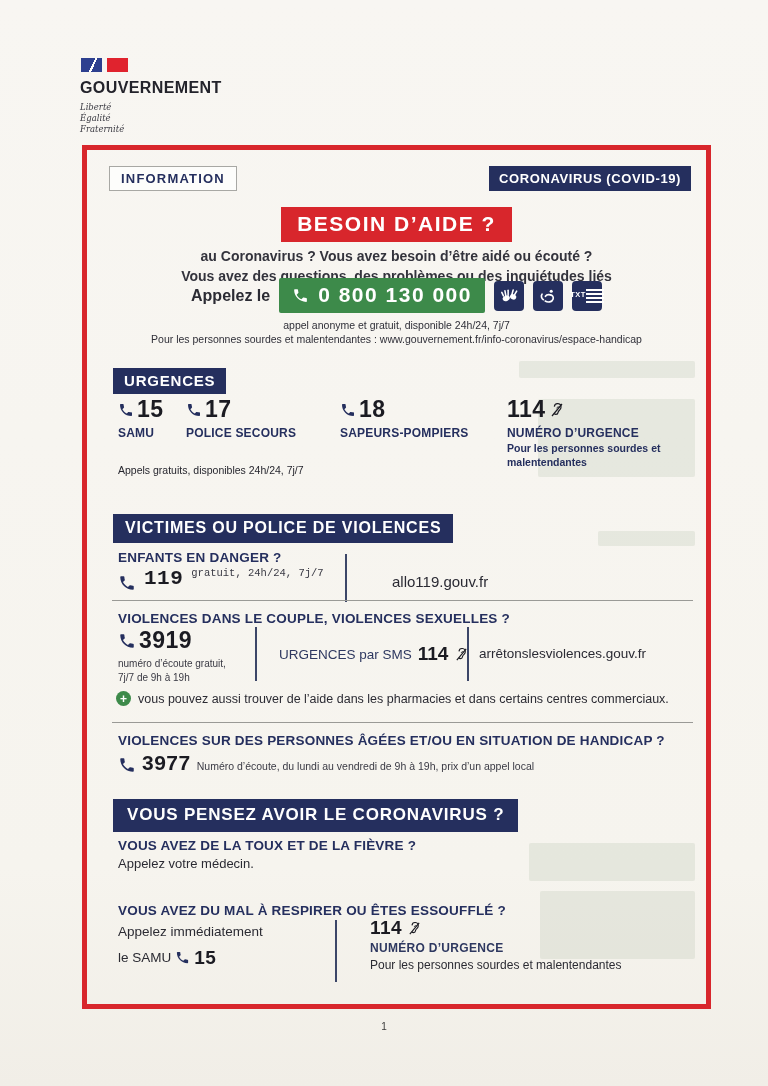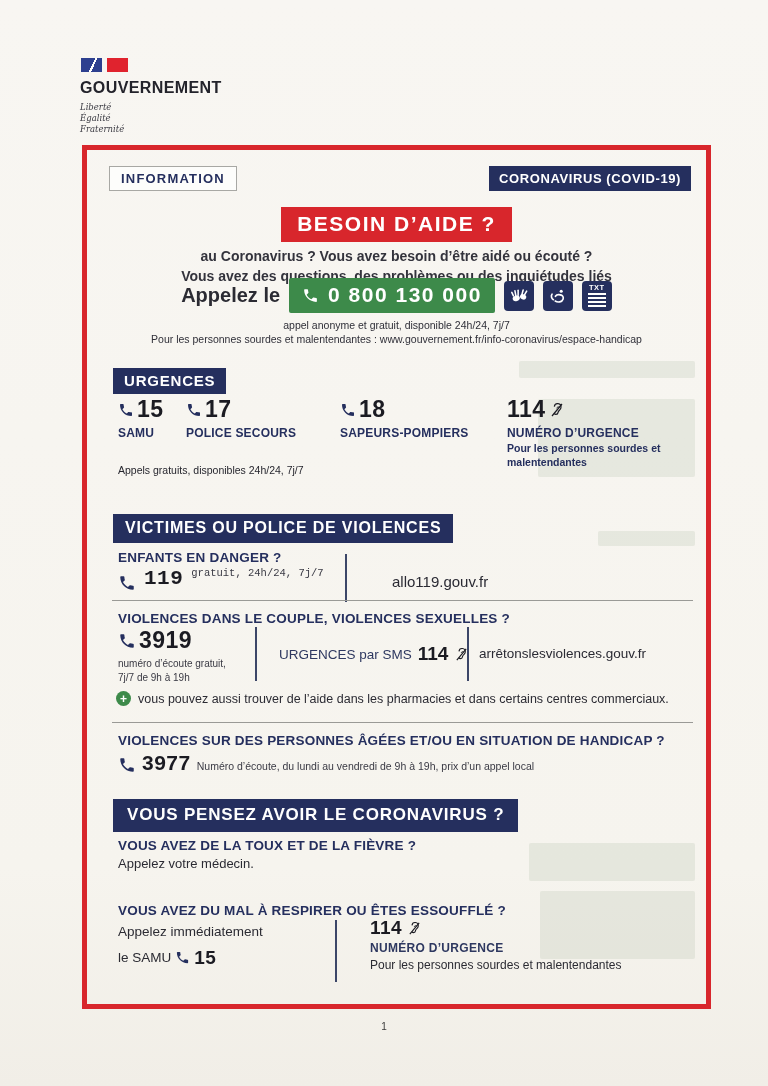--- a/index.html
+++ b/index.html
@@ -32,26 +32,26 @@
     font-weight:bold; font-size:13px; letter-spacing:0.6px; padding:5px 10px; }
 
   
   .help-title-row { position:absolute; top:57px; left:0; right:0; text-align:center; }
   .help-title { display:inline-block; background:#d8262c; color:#fff; font-weight:bold;
     font-size:21px; letter-spacing:1.5px; padding:5px 16px 6px; }
   .subtitle { position:absolute; top:97px; left:0; right:0; text-align:center;
     font-size:14px; font-weight:bold; color:#33333c; line-height:1.42; }
   .call-row { position:absolute; top:128px; left:0; right:0;
     display:flex; align-items:center; justify-content:center; gap:9px; }
-  .call-prefix { font-size:20px; font-weight:bold; color:#2b2b33; }
+  .call-prefix { font-size:16px; font-weight:bold; color:#2b2b33; }
   .green-pill { background:#3d8a4a; color:#fff; display:flex; align-items:center;
     gap:9px; padding:5px 13px 6px; border-radius:2px; }
   .green-pill .num { font-size:21px; font-weight:bold; letter-spacing:1.5px; }
   .access-icon { width:30px; height:30px; background:#252f5e; border-radius:4px;
-    display:flex; flex-direction:column; align-items:center; justify-content:center; color:#fff; }
+    display:flex; flex-direction:row; align-items:center; justify-content:center; color:#fff; }
   .txt-label { font-size:7.5px; font-weight:bold; letter-spacing:0.5px; line-height:1; margin-bottom:2px; }
   .txt-lines { display:flex; flex-direction:column; gap:2px; }
   .txt-lines span { display:block; width:18px; height:2px; background:#fff; }
   .availability { position:absolute; top:169px; left:0; right:0; text-align:center;
     font-size:10.5px; color:#2f2f38; }
   .deaf-info { position:absolute; top:183px; left:0; right:0; text-align:center;
     font-size:10.5px; color:#2f2f38; }
 
   
   .section-header { position:absolute; left:26px; background:#252f5e; color:#fff;

